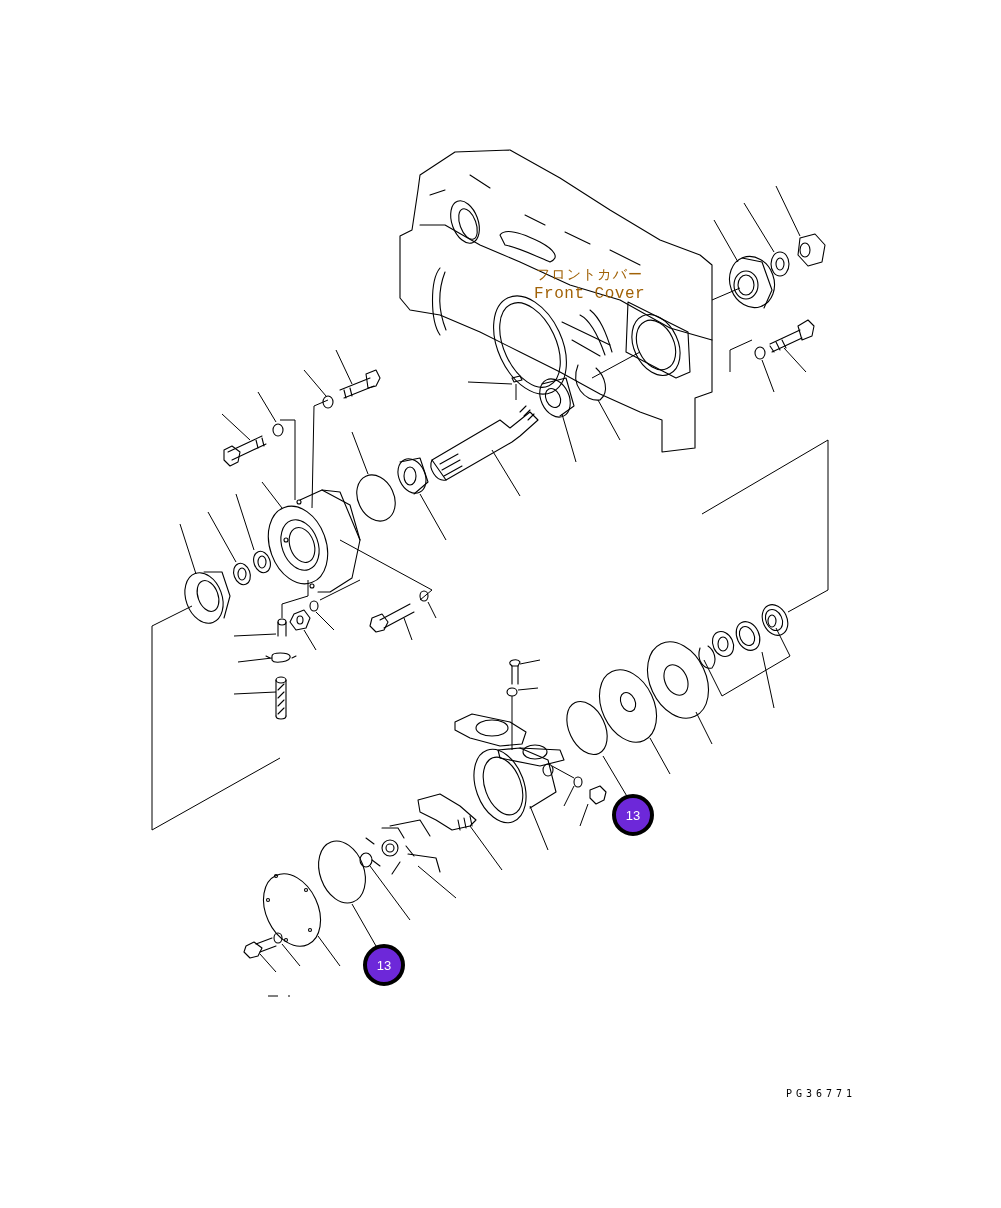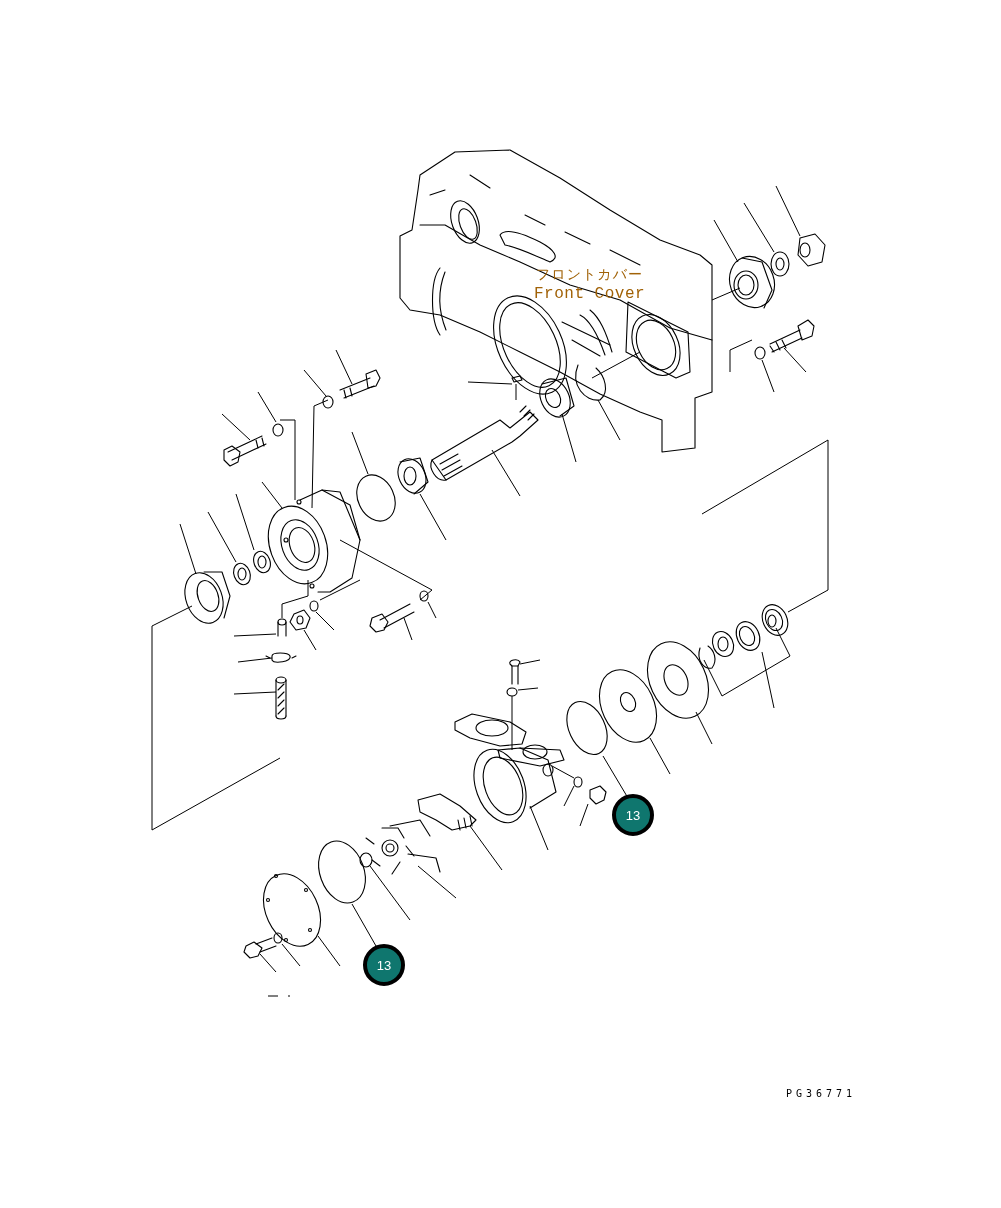--- a/index.html
+++ b/index.html
@@ -5,21 +5,21 @@
   html, body { margin: 0; padding: 0; background: #ffffff; }
   #canvas { position: relative; width: 1001px; height: 1208px; background: #ffffff; overflow: hidden; }
   #diagram { position: absolute; left: 0; top: 0; width: 1001px; height: 1208px; }
   .ln { stroke: #000; stroke-width: 1.1; fill: none; stroke-linecap: round; stroke-linejoin: round; }
   .leader { stroke: #000; stroke-width: 1; fill: none; }
   .label-jp, .label-en { position: absolute; font-family: Liberation Mono, monospace; color: #a16207; white-space: pre; line-height: 1; }
   .label-jp { left: 536px; top: 268px; font-size: 14px; letter-spacing: 1px; }
   .label-en { left: 534px; top: 286px; font-size: 16px; letter-spacing: 0.5px; }
   .badge {
     position: absolute; width: 34px; height: 34px; border-radius: 50%;
-    background: #0f766e; border: 4px solid #000;
+    background: #6d28d9; border: 4px solid #000;
     color: #fff; font-family: "Liberation Sans", sans-serif; font-size: 13px;
     display: flex; align-items: center; justify-content: center; cursor: pointer;
   }
   .drawing-no {
     position: absolute; left: 786px; top: 1088px;
     font-family: "DejaVu Sans Mono", monospace; font-size: 10px; letter-spacing: 4px; color: #000;
   }
 </style>
 </head>
 <body>

